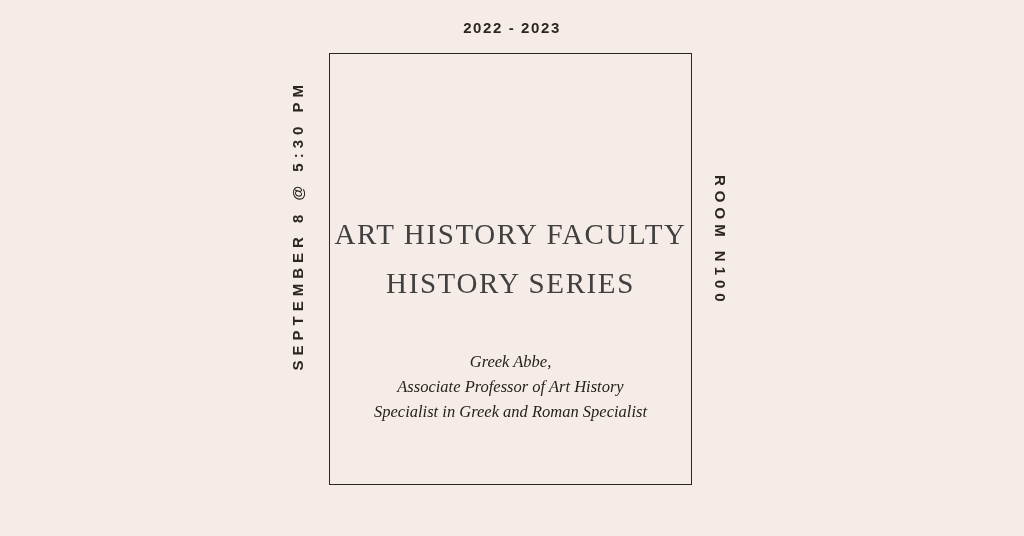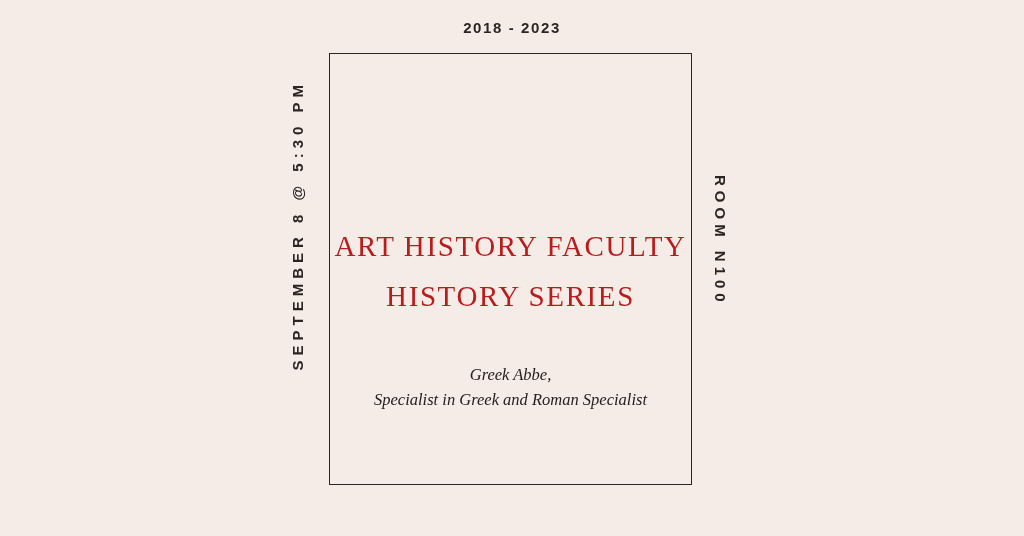--- a/index.html
+++ b/index.html
@@ -52,21 +52,21 @@
     flex-direction: column;
     align-items: center;
     justify-content: center;
     box-sizing: border-box;
     padding: 0 14px;
   }
   .title {
     font-family: "Liberation Serif", serif;
     font-size: 29px;
     letter-spacing: 1.6px;
-    color: #b91c1c;
+    color: #404040;
     text-align: center;
     line-height: 1.72;
     margin-top: 96px;
   }
   .title .line {
     display: block;
     white-space: nowrap;
   }
   .subtitle {
     margin-top: 40px;
@@ -100,32 +100,33 @@
   .vtext.right {
     left: 712px;
     top: 175px;
   }
 </style>
 </head>
 <body>
 
 <div class="poster">
 
-  <div class="year-range">2018 - 2023</div>
+  <div class="year-range">2022 - 2023</div>
 
   <div class="vtext left">SEPTEMBER 8 @ 5:30 PM</div>
 
   <div class="vtext right">ROOM N100</div>
 
   <div class="frame">
     <div class="frame-inner">
       <div class="title">
         <span class="line">ART HISTORY FACULTY</span>
         <span class="line">HISTORY SERIES</span>
       </div>
       <div class="subtitle">
         <span class="sline">Greek Abbe,</span>
+        <span class="sline">Associate Professor of Art History</span>
         <span class="sline">Specialist in Greek and Roman Specialist</span>
       </div>
     </div>
   </div>
 
 </div>
 
 </body></html>

